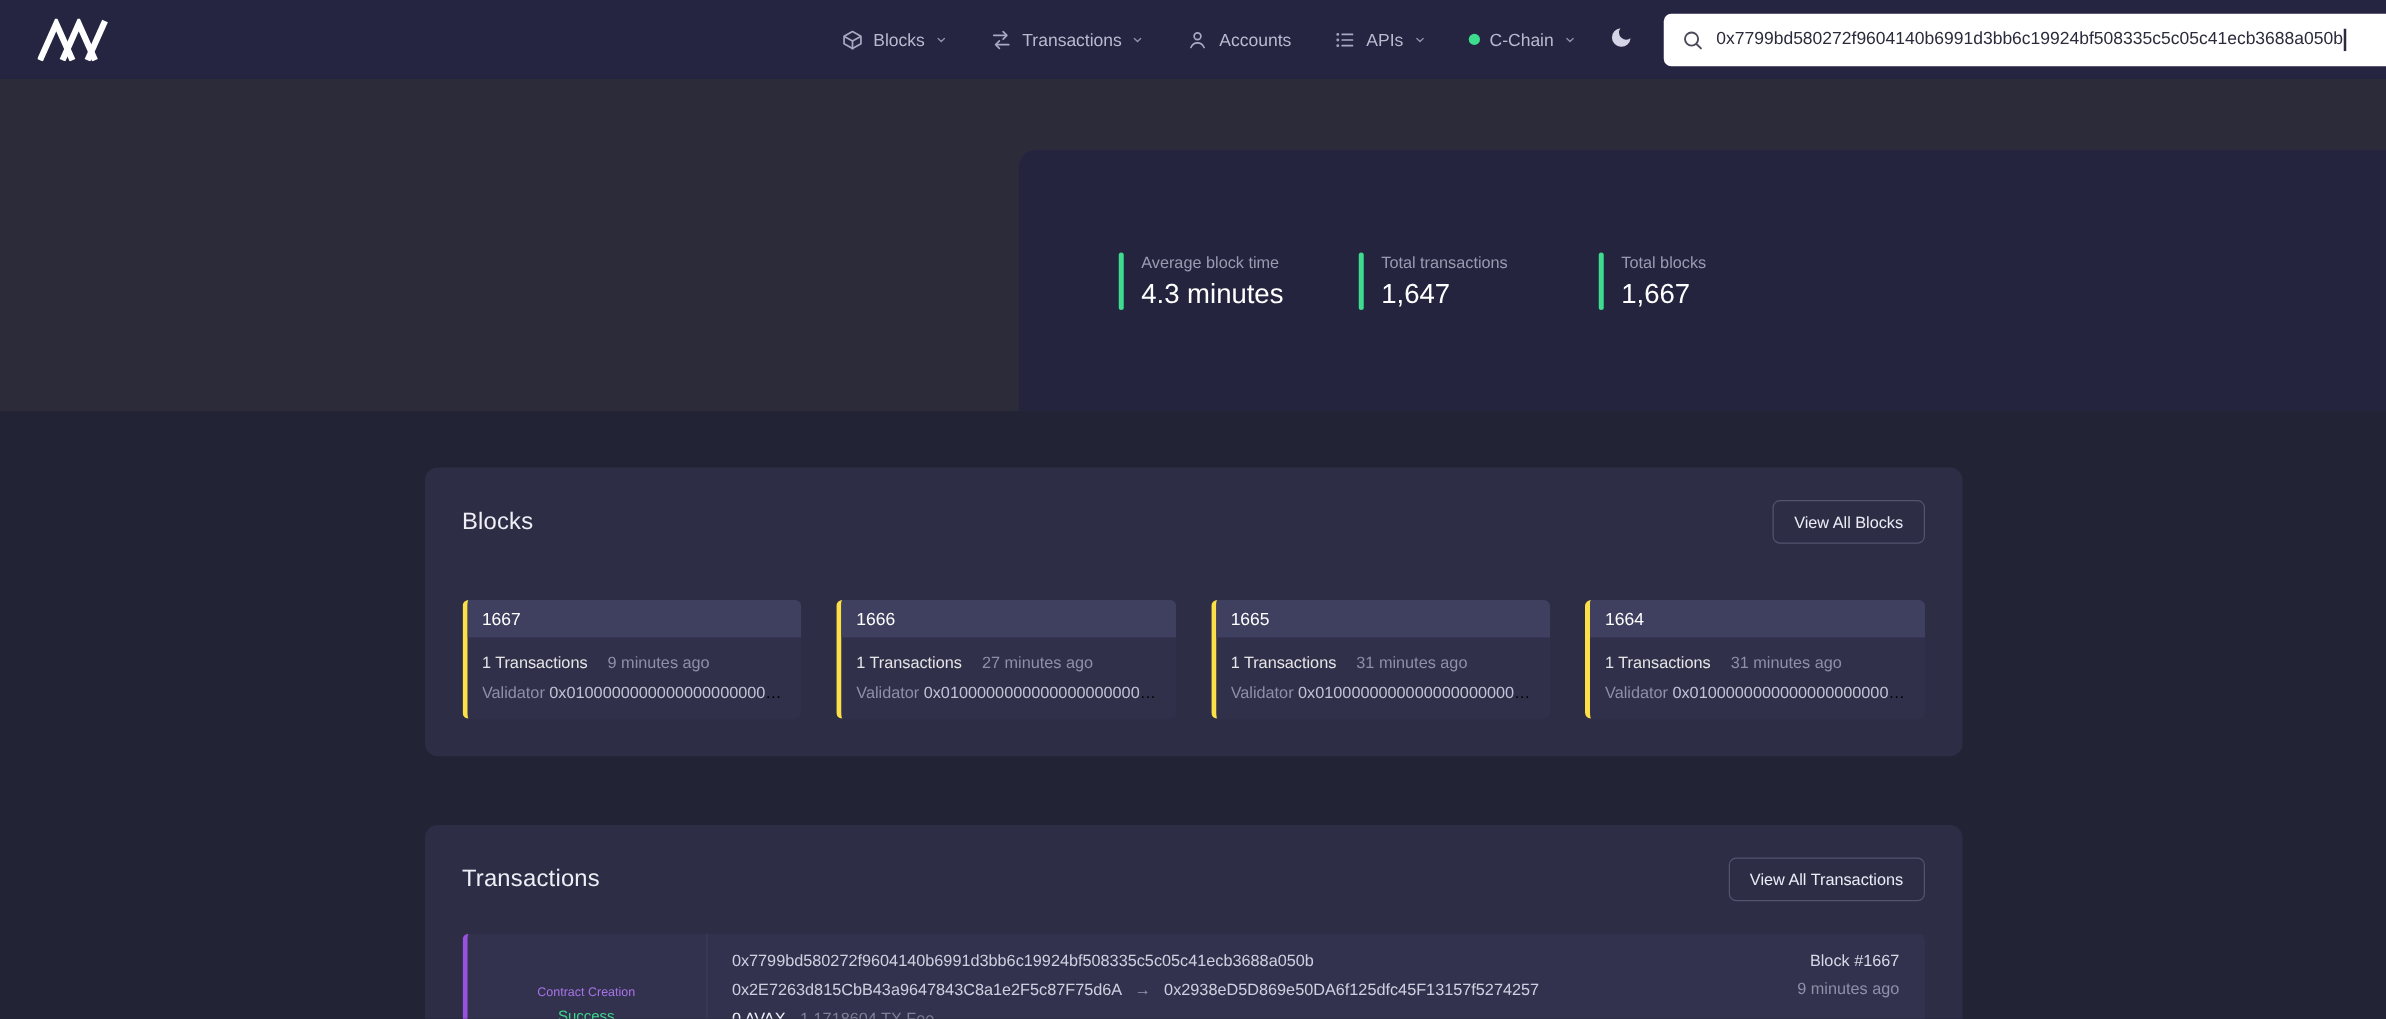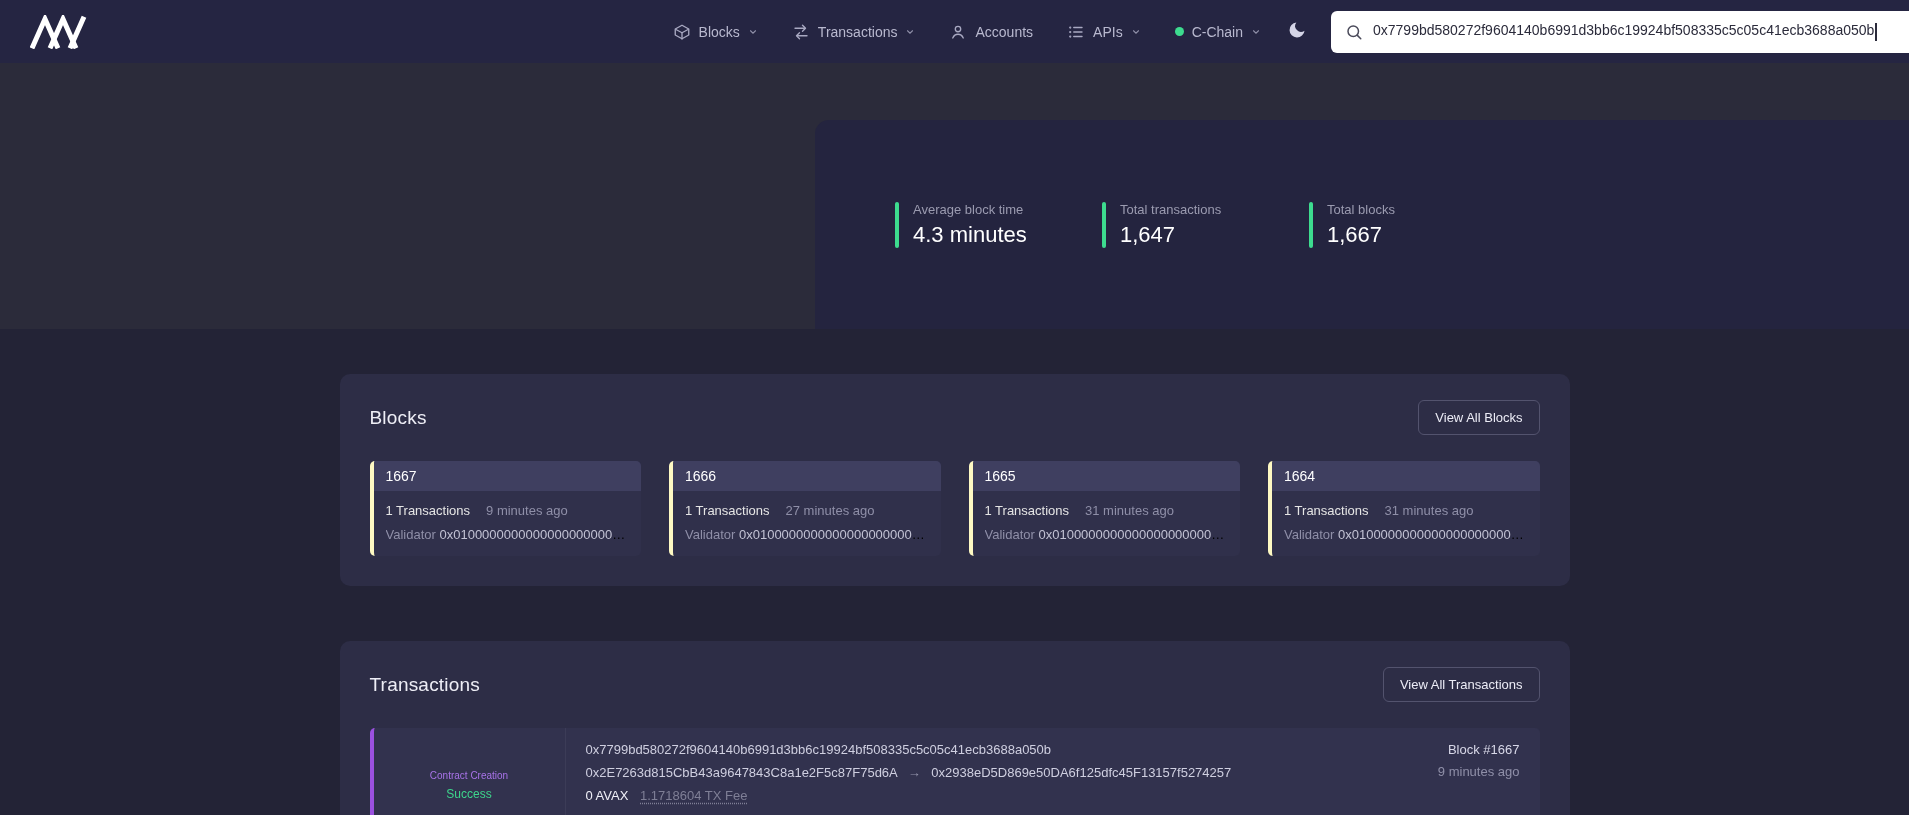--- a/index.html
+++ b/index.html
@@ -53,21 +53,21 @@
 
   
   .hero { position: relative; height: 266px; background: #2b2b3a; }
   .stats-panel {
     position: absolute; left: 815px; top: 57px; right: 0; bottom: 0;
     background: #24243f;
     border-top-left-radius: 14px;
     display: flex; align-items: center;
     padding-left: 80px;
   }
-  .stat { display: flex; gap: 14px; width: 207px; }
+  .stat { display: flex; gap: 14px; width: 192px; }
   .stat-bar { width: 4px; border-radius: 2px; background: #3ddc8f; align-self: stretch; }
   .stat-label { color: #9b9bb0; font-size: 13px; margin-bottom: 5px; white-space: nowrap; }
   .stat-value { color: #ffffff; font-size: 22px; white-space: nowrap; }
 
   
   .content { width: 1230px; margin: 0 auto; }
   .panel {
     background: #2d2d46;
     border-radius: 10px;
     padding: 26px 30px 30px;
@@ -82,25 +82,26 @@
     border-radius: 6px;
     color: #ececf6; font-size: 13px;
     padding: 9px 16px; cursor: pointer;
     white-space: nowrap;
   }
 
   
   .block-cards { display: flex; gap: 28px; margin-top: 26px; }
   .block-card {
     flex: 1; min-width: 0;
-    border-left: 4px solid #fef9c3;
+    border-left: 4px solid #fde047;
     border-radius: 5px;
     overflow: hidden;
     background: #30304b;
     cursor: pointer;
+    margin-top: 19px;
   }
   .block-card-header {
     background: #3f3f60;
     padding: 7px 12px;
     font-size: 14px; font-weight: 500; color: #ffffff;
   }
   .block-card-body { padding: 12px 12px 14px; }
   .block-line1 { display: flex; gap: 16px; font-size: 13px; }
   .block-tx-count { color: #e5e5e5; }
   .block-age { color: #8f8fa8; }

